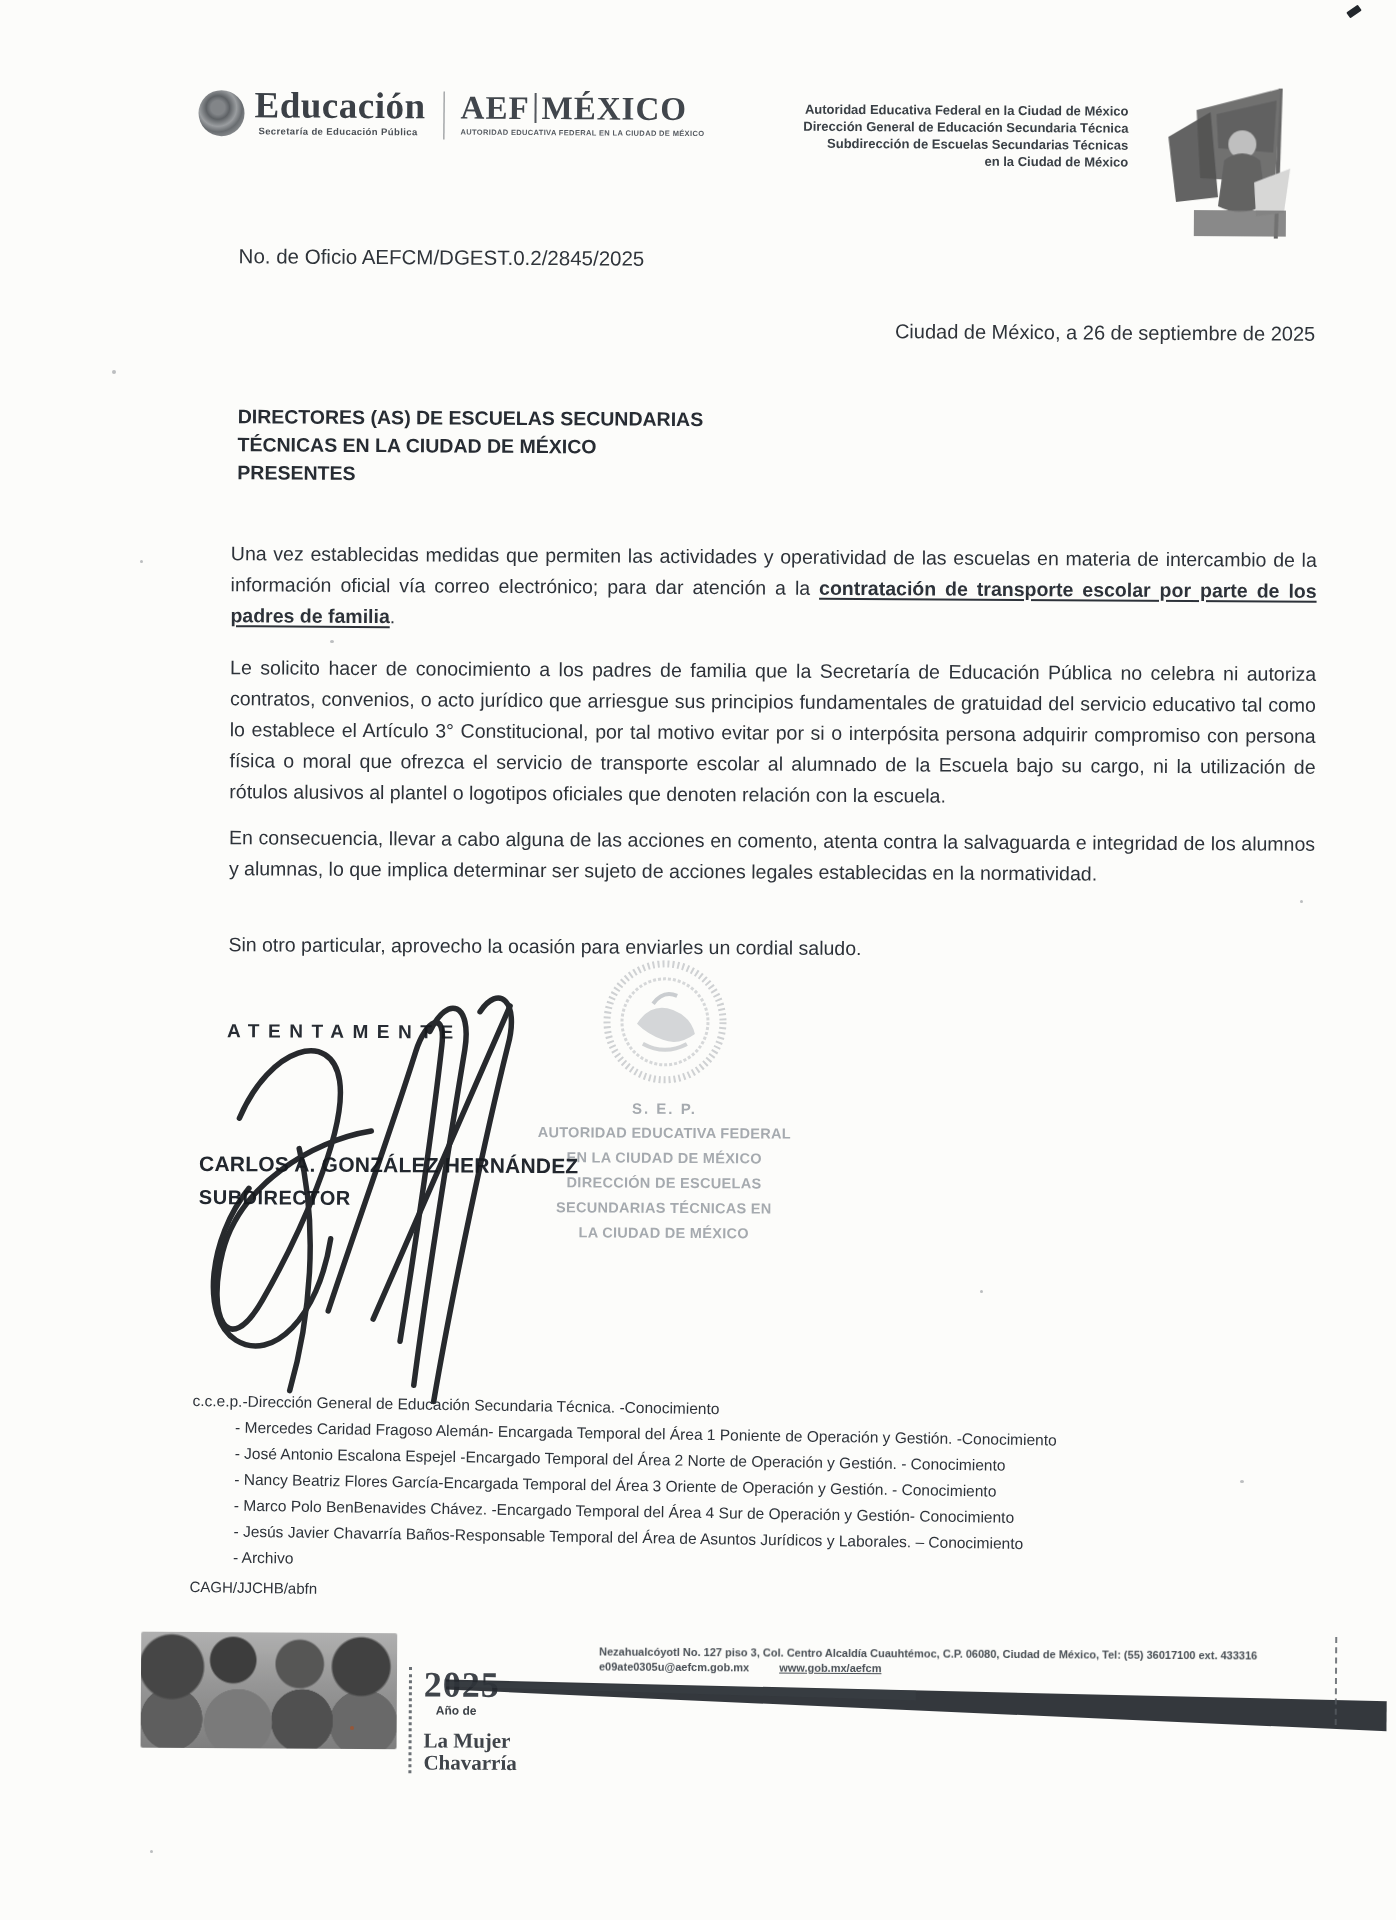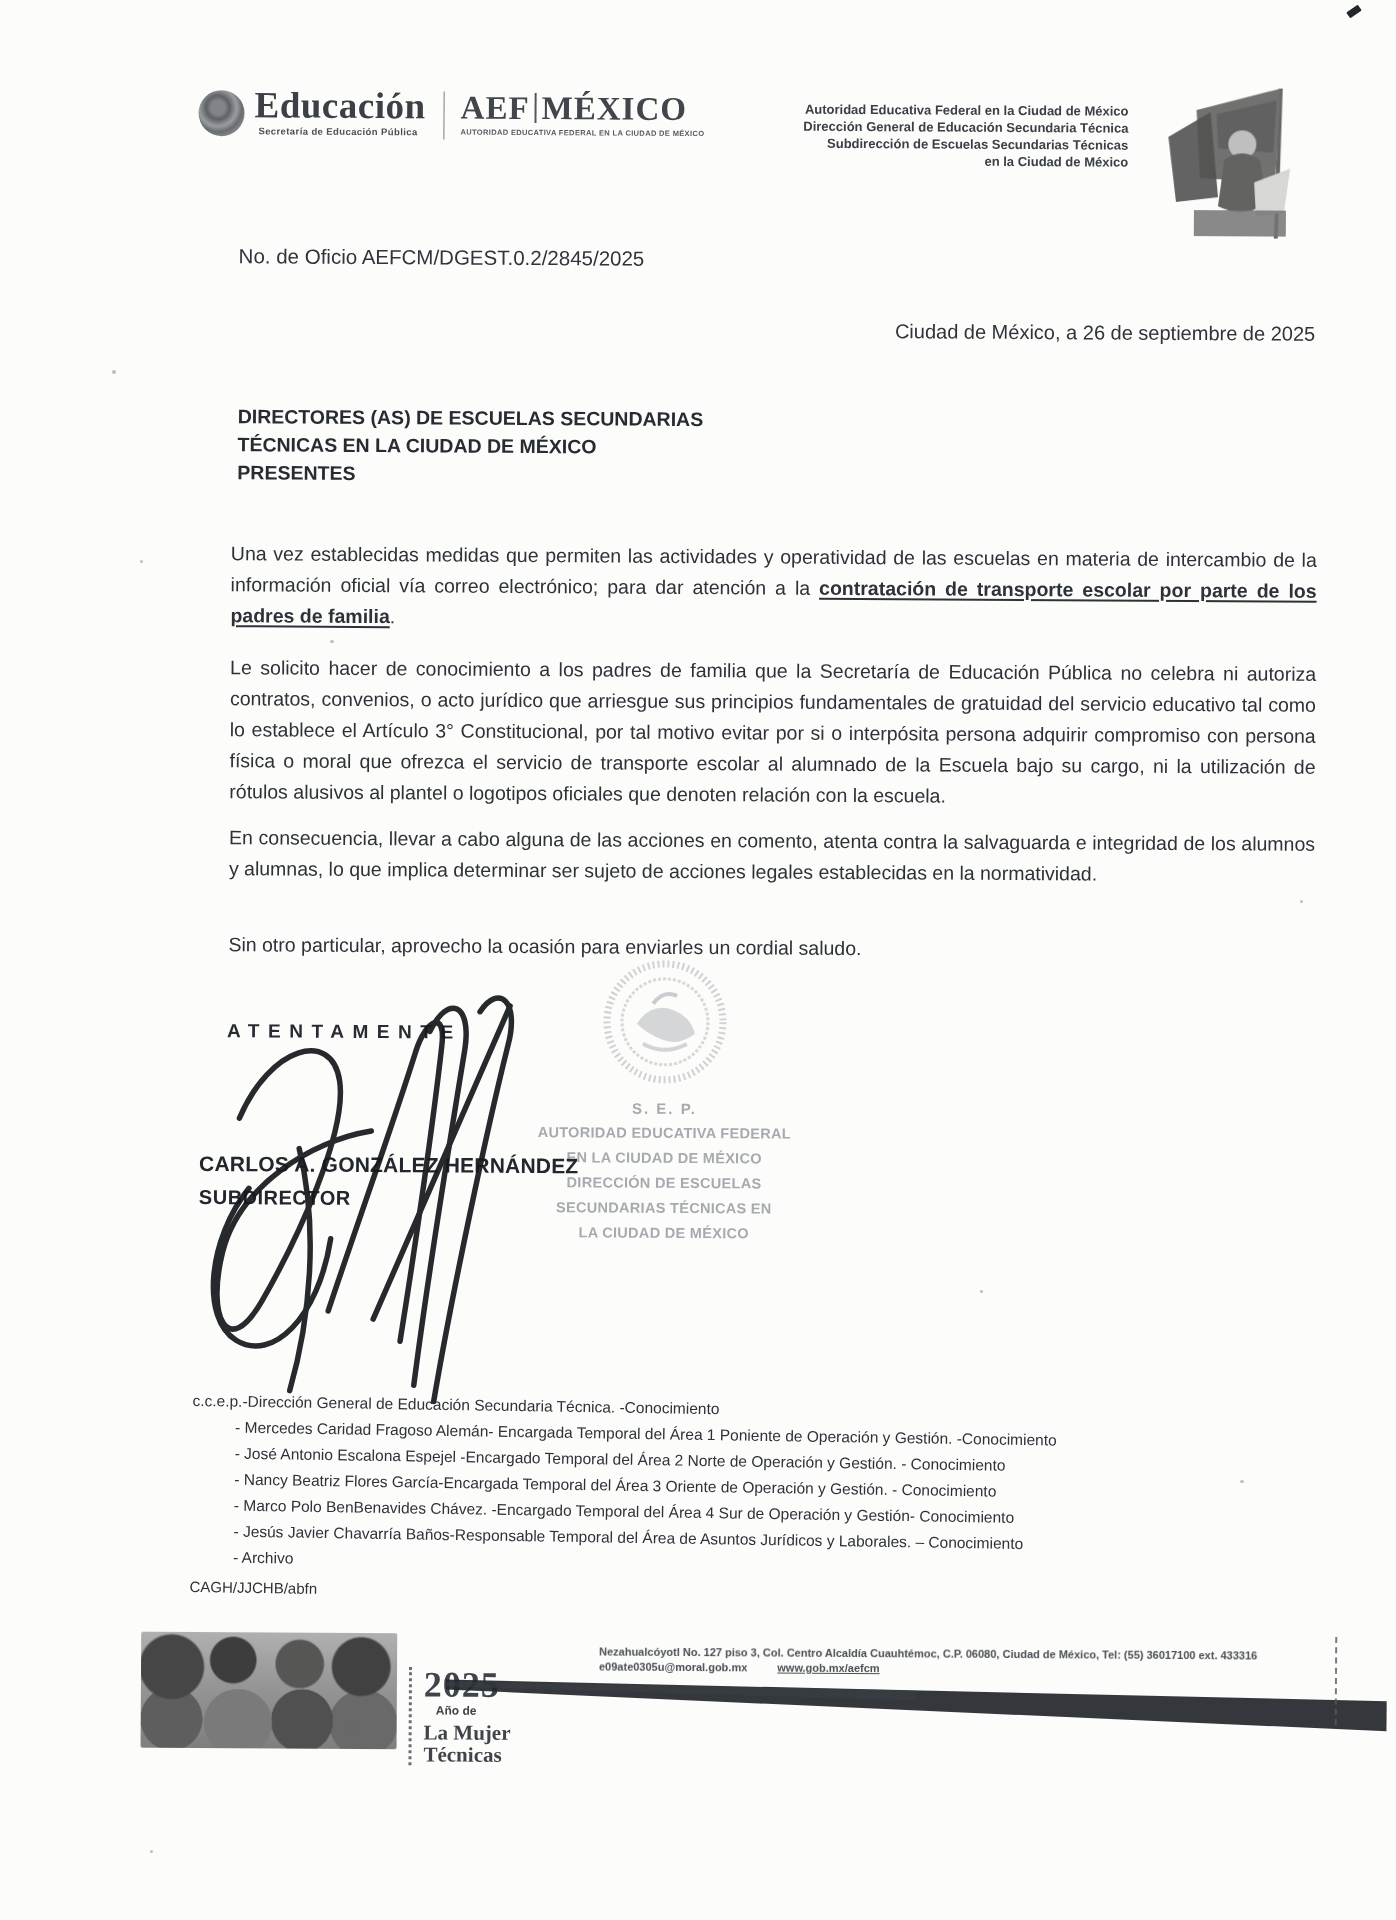--- a/index.html
+++ b/index.html
@@ -56,21 +56,21 @@
       radial-gradient(circle at 62% 27%, #454c54 0 13%, transparent 14%),
       radial-gradient(circle at 86% 29%, #30363d 0 12%, transparent 13%),
       radial-gradient(ellipse 20% 45% at 12% 75%, #4d545c 0 60%, transparent 61%),
       radial-gradient(ellipse 22% 48% at 38% 78%, #6a727a 0 60%, transparent 61%),
       radial-gradient(ellipse 20% 45% at 63% 76%, #3f464e 0 60%, transparent 61%),
       radial-gradient(ellipse 22% 48% at 87% 78%, #596068 0 60%, transparent 61%),
       linear-gradient(180deg,#a2a9b0 0%,#878e96 45%,#6e757d 100%);
     filter:grayscale(1) contrast(1.05) blur(.4px);opacity:.92;}
   .year-logo{position:absolute;left:418px;top:1666px;border-left:3px dotted #6b7075;padding-left:12px;color:#3f444a;}
   .year-logo .y{font-family:"Liberation Serif",serif;font-weight:700;font-size:36px;line-height:34px;letter-spacing:1px;}
-  .year-logo .s1{font-size:12px;font-weight:700;margin:2px 0 4px 12px;}
+  .year-logo .s1{font-size:12px;font-weight:700;margin:2px 0 12px 12px;}
   .year-logo .s2,.year-logo .s3{font-family:"Liberation Serif",serif;font-size:21px;font-weight:700;line-height:22px;}
   .footer-addr{position:absolute;left:608px;top:1642px;width:720px;font-size:11px;line-height:15px;color:#4a5056;font-weight:600;filter:blur(.3px);}
   .footer-addr .url{text-decoration:underline;margin-left:30px;}
   .smear{position:absolute;left:455px;top:1672px;width:941px;height:64px;}
   .dash-v{position:absolute;left:1344px;top:1630px;height:88px;border-left:2px dashed #565b61;opacity:.8;}
   .corner-mark{position:absolute;left:1347px;top:8px;width:14px;height:7px;background:#23272c;transform:rotate(-35deg);border-radius:1px;}
   .speck{position:absolute;border-radius:50%;background:#7b8086;opacity:.5;}
 </style>
 </head>
 <body>
@@ -172,27 +172,27 @@
       <div class="item">- Jesús Javier Chavarría Baños-Responsable Temporal del Área de Asuntos Jurídicos y Laborales. – Conocimiento</div>
       <div class="item">- Archivo</div>
       <div class="code">CAGH/JJCHB/abfn</div>
     </div>
 
     <div class="footer-photo"></div>
     <div class="year-logo">
       <div class="y">2025</div>
       <div class="s1">Año de</div>
       <div class="s2">La Mujer</div>
-      <div class="s3">Técnicas</div>
+      <div class="s3">Chavarría</div>
     </div>
 
     <div class="footer-addr">
       <div>Nezahualcóyotl No. 127 piso 3, Col. Centro Alcaldía Cuauhtémoc, C.P. 06080, Ciudad de México, Tel: (55) 36017100 ext. 433316</div>
       <div>
-        <span>e09ate0305u@moral.gob.mx</span><span class="url">www.gob.mx/aefcm</span>
+        <span>e09ate0305u@aefcm.gob.mx</span><span class="url">www.gob.mx/aefcm</span>
       </div>
     </div>
 
     <svg class="smear" viewBox="0 0 941 64" preserveAspectRatio="none">
       <polygon points="0,6 941,22 941,52 0,16" fill="#23272c" opacity=".92"></polygon>
       <polygon points="0,8 470,14 470,24 0,13" fill="#3a3f45" opacity=".5"></polygon>
     </svg>
     <div class="dash-v"></div>
   </div>
 

